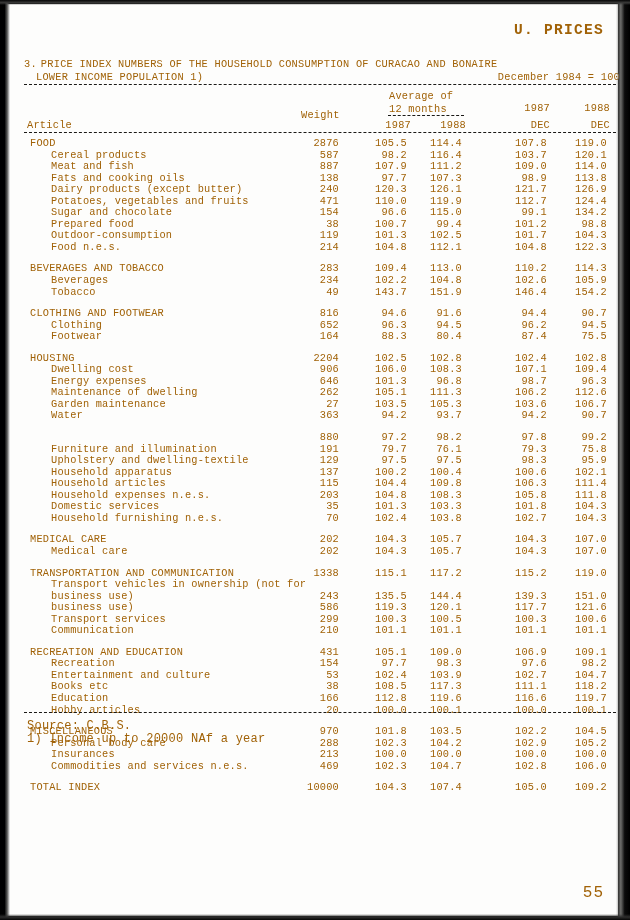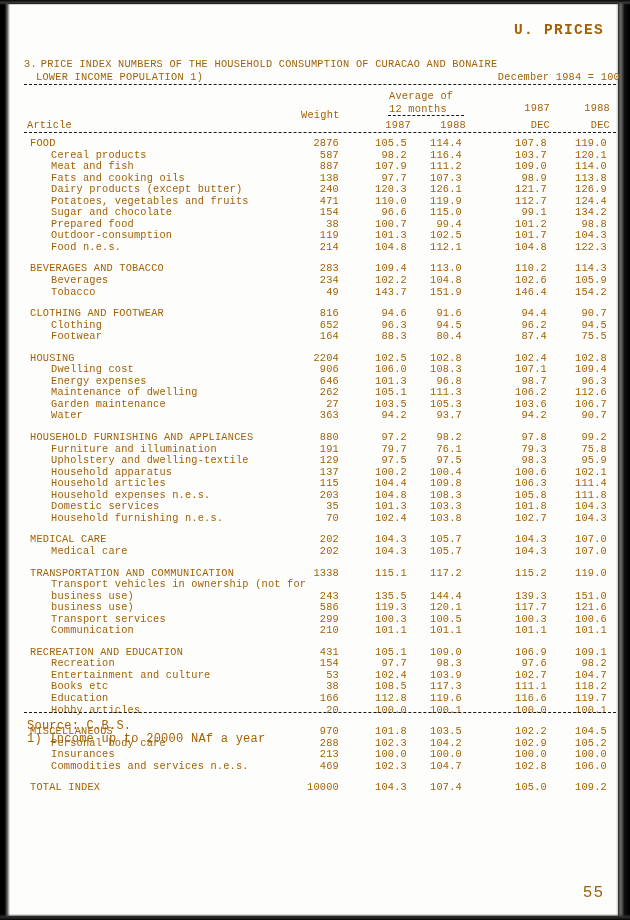--- a/index.html
+++ b/index.html
@@ -396,21 +396,20 @@
           <div class="row item">
             <span class="label">Water</span>
             <span class="cell c-weight">363</span>
             <span class="cell c-a87">94.2</span>
             <span class="cell c-a88">93.7</span>
             <span class="cell c-d87">94.2</span>
             <span class="cell c-d88">90.7</span>
           </div>
           <div class="row spacer"></div>
           <div class="row group">
-            <span class="label">HOUSEHOLD FURNISHING AND APPLIANCES</span>
             <span class="cell c-weight">880</span>
             <span class="cell c-a87">97.2</span>
             <span class="cell c-a88">98.2</span>
             <span class="cell c-d87">97.8</span>
             <span class="cell c-d88">99.2</span>
           </div>
           <div class="row item">
             <span class="label">Furniture and illumination</span>
             <span class="cell c-weight">191</span>
             <span class="cell c-a87">79.7</span>

